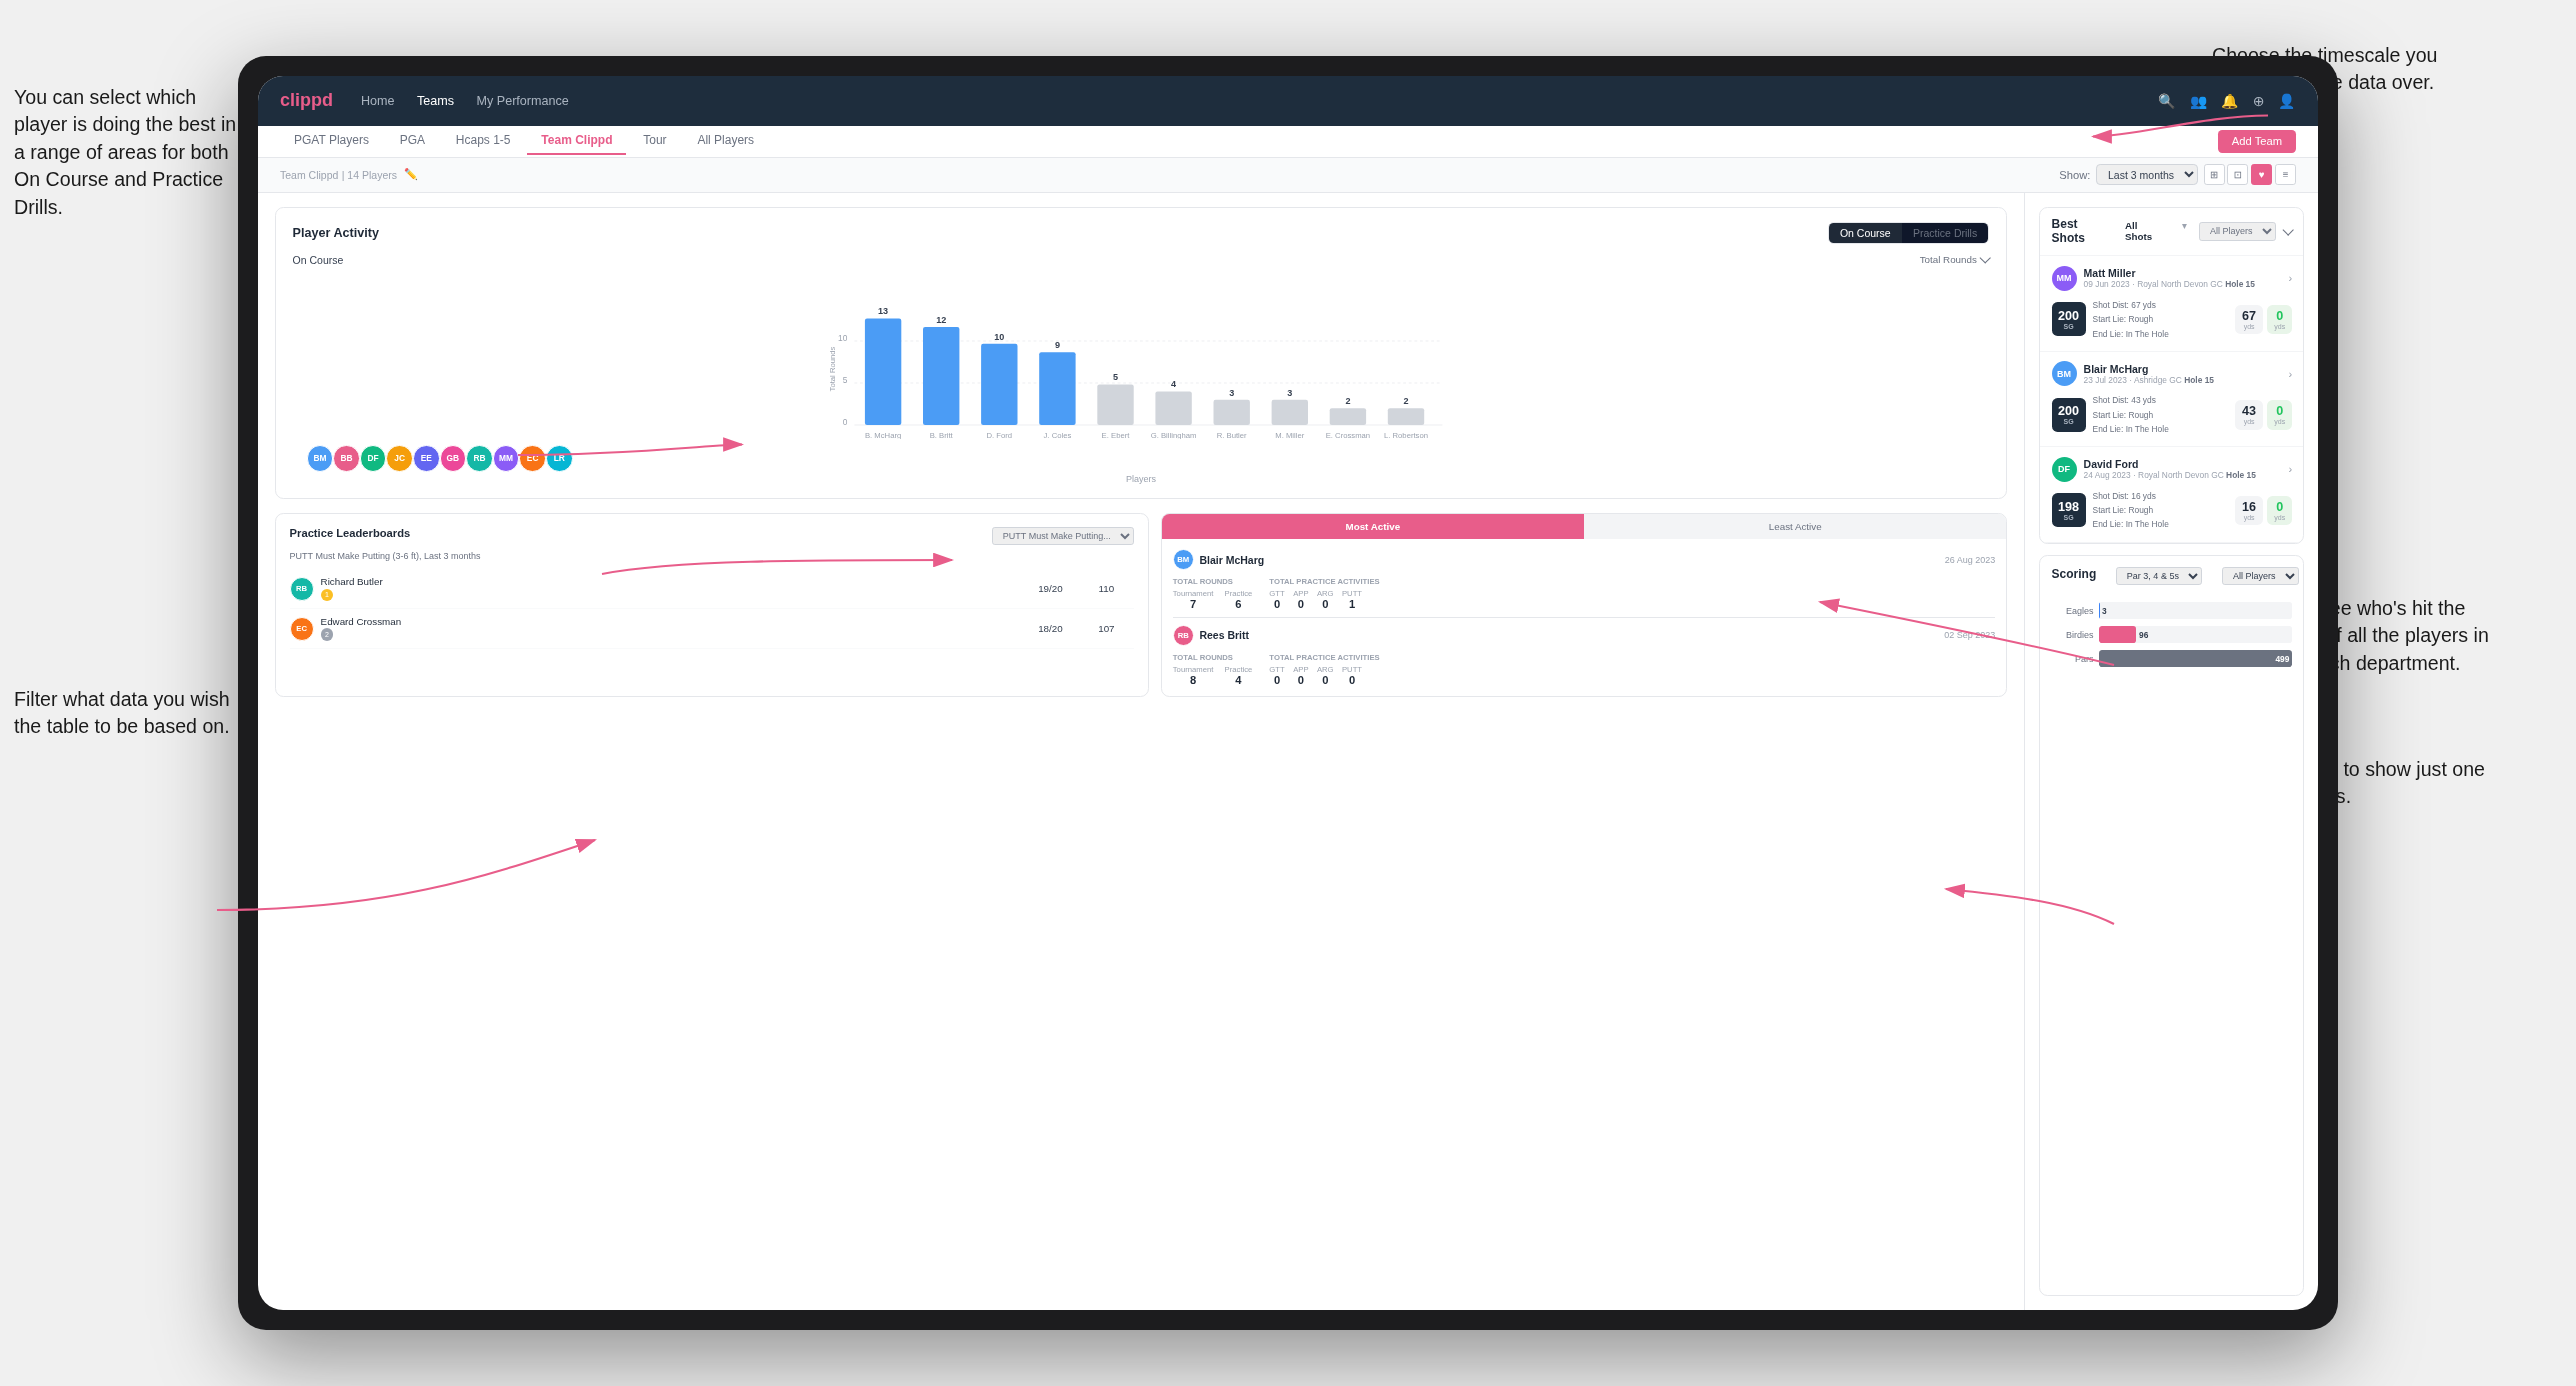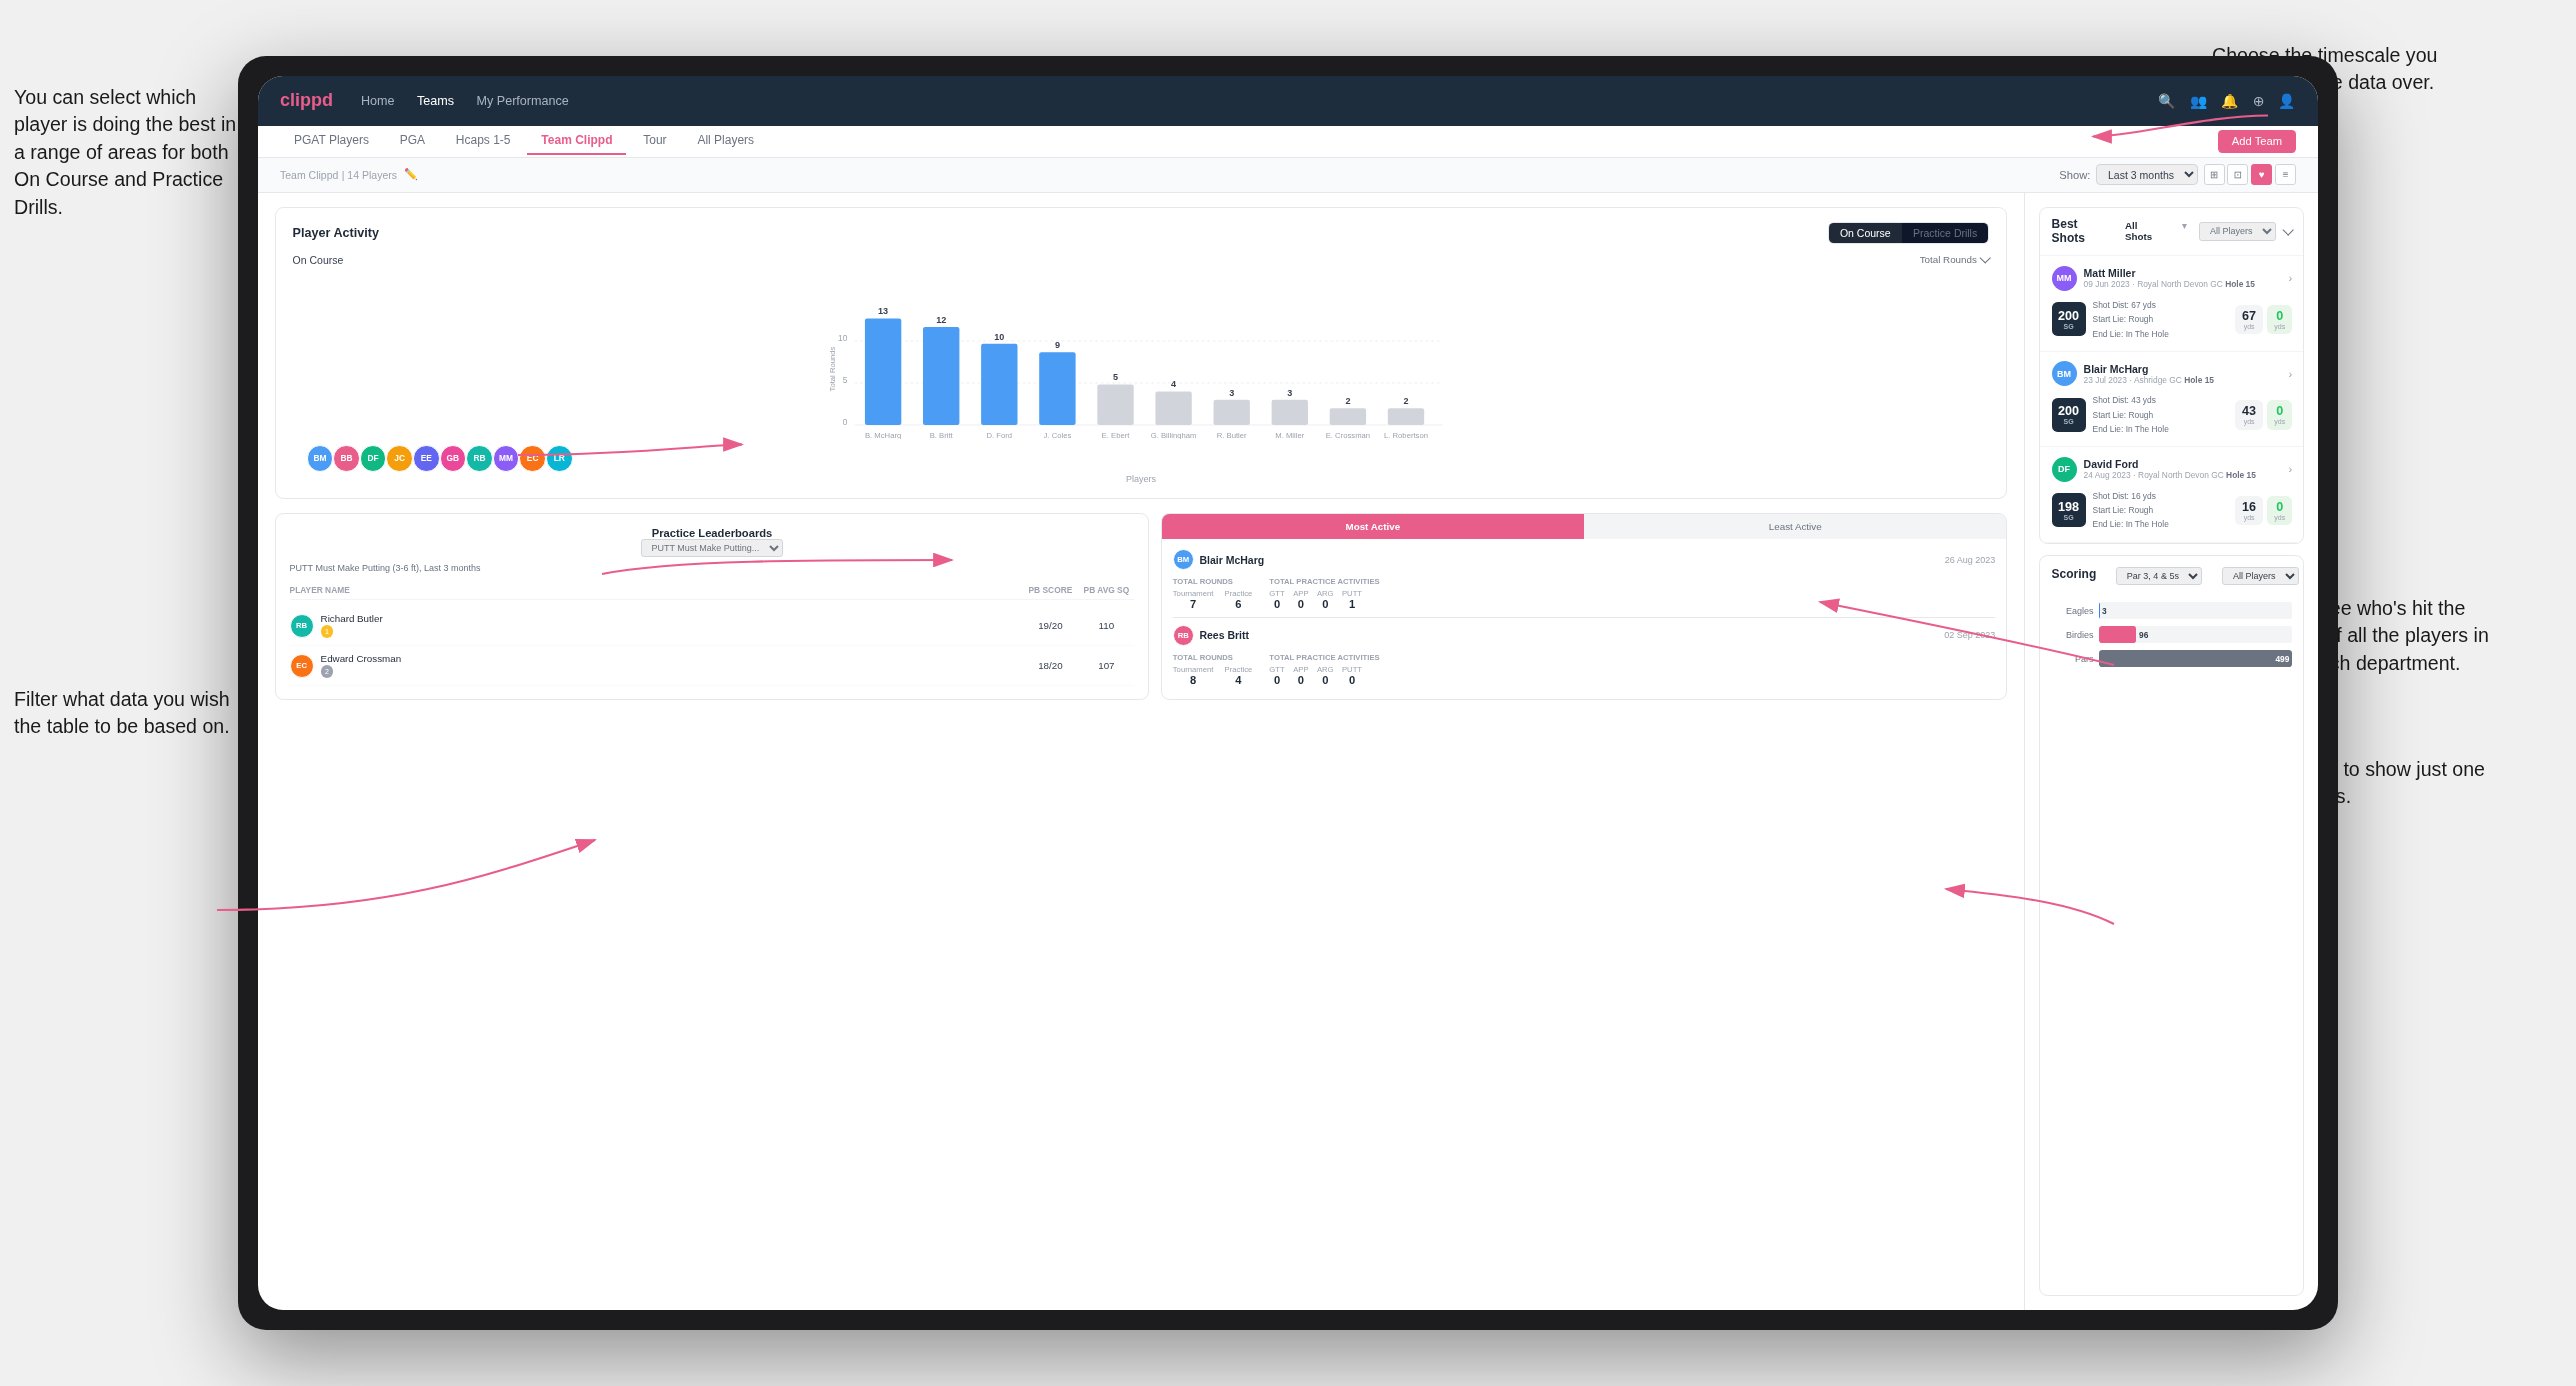--- a/index.html
+++ b/index.html
@@ -369,24 +369,22 @@
       flex: 1;
       background: #fff;
       border: 0.7px solid #e5e7eb;
       border-radius: 8.4px;
       padding: 0;
       overflow: hidden;
     }
 
     .practice-header {
       display: flex;
-      align-items: center;
       justify-content: space-between;
       margin-bottom: 5.6px;
-      flex-direction: column;
     }
 
     .practice-title {
       font-size: 11.2px;
       font-weight: 600;
       color: #1f2937;
     }
 
     .practice-dropdown {
       font-size: 9px;
@@ -918,25 +916,20 @@
         <div class="bottom-cards">
 
           <div class="practice-card">
             <div class="practice-header">
               <span class="practice-title">Practice Leaderboards</span>
               <select class="practice-dropdown">
                 <option>PUTT Must Make Putting...</option>
               </select>
             </div>
             <div class="practice-subtitle">PUTT Must Make Putting (3-6 ft), Last 3 months</div>
-            <div class="practice-table-header">
-              <span class="practice-col-name">PLAYER NAME</span>
-              <span class="practice-col-pb">PB SCORE</span>
-              <span class="practice-col-avg">PB AVG SQ</span>
-            </div>
 
             <div class="practice-row">
               <div class="practice-player">
                 <div class="avatar-circle" style="background:#14b8a6;width:24px;height:24px;font-size:7.7px">RB</div>
                 <div>
                   <div class="player-name-small">Richard Butler</div>
                   <div style="display:flex;align-items:center;gap:2.8px;margin-top:1.4px">
                     <span style="background:#fbbf24;color:#fff;border-radius:50%;width:12.6px;height:12.6px;display:flex;align-items:center;justify-content:center;font-size:7px">1</span>
                   </div>
                 </div>

